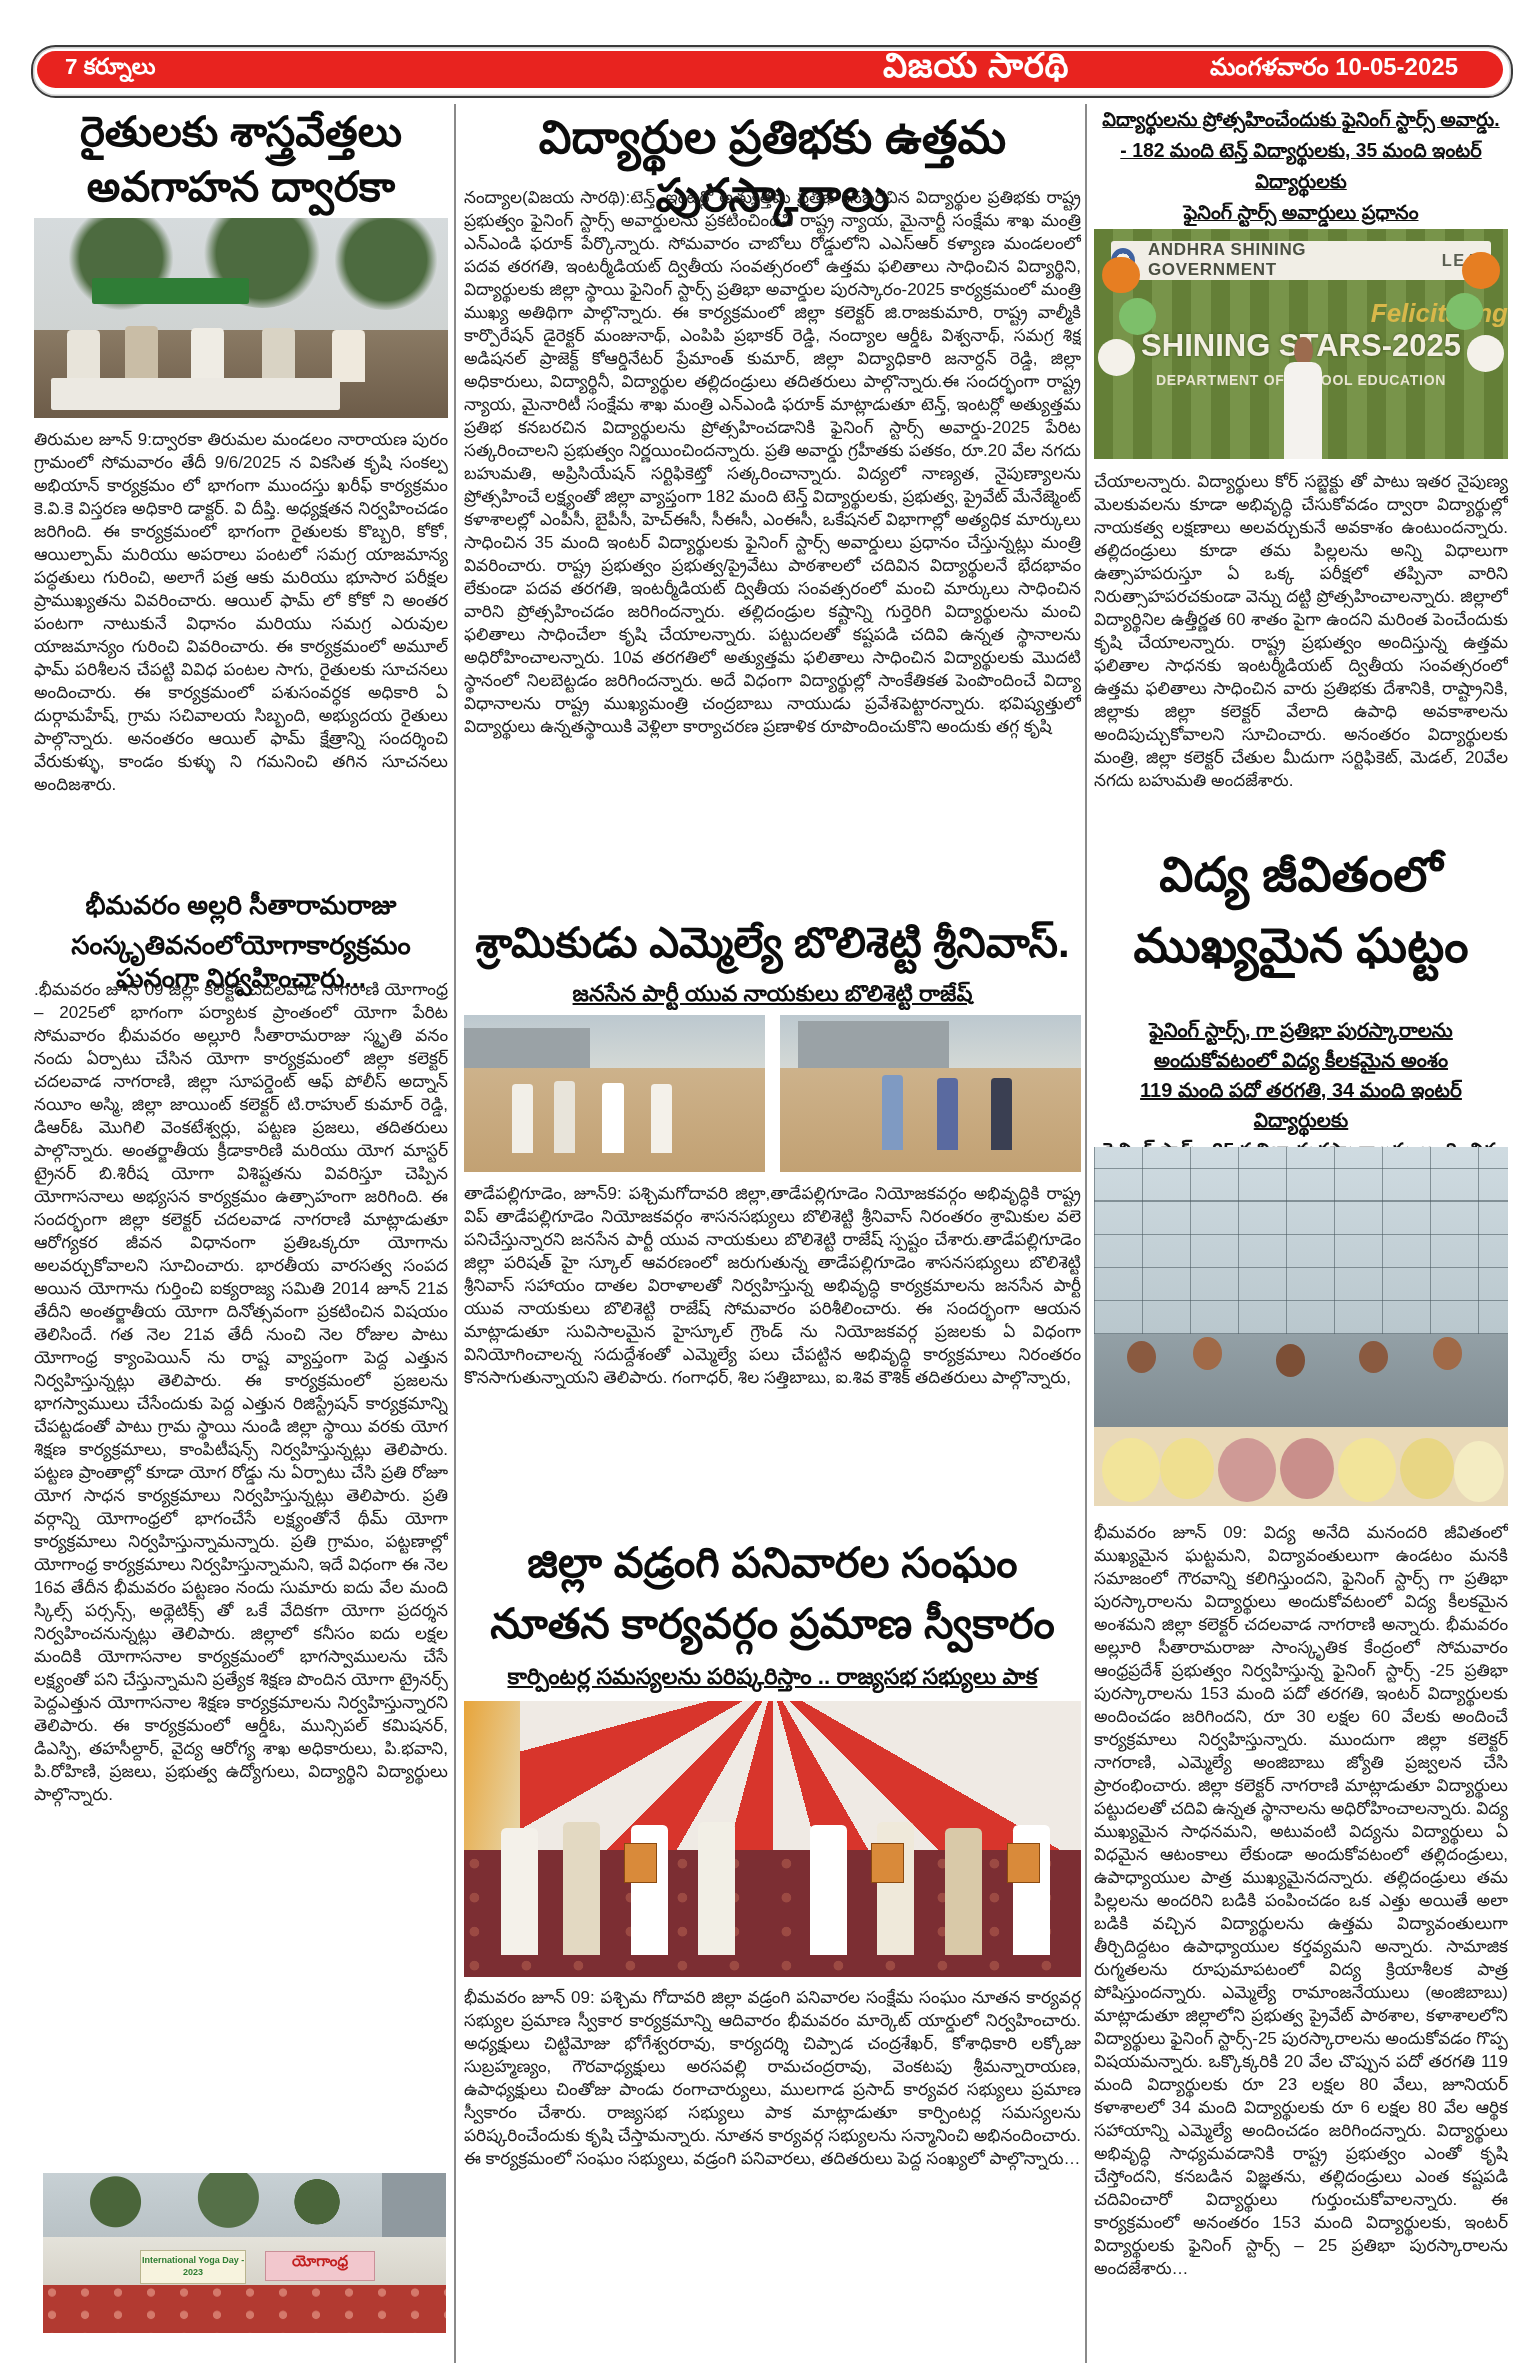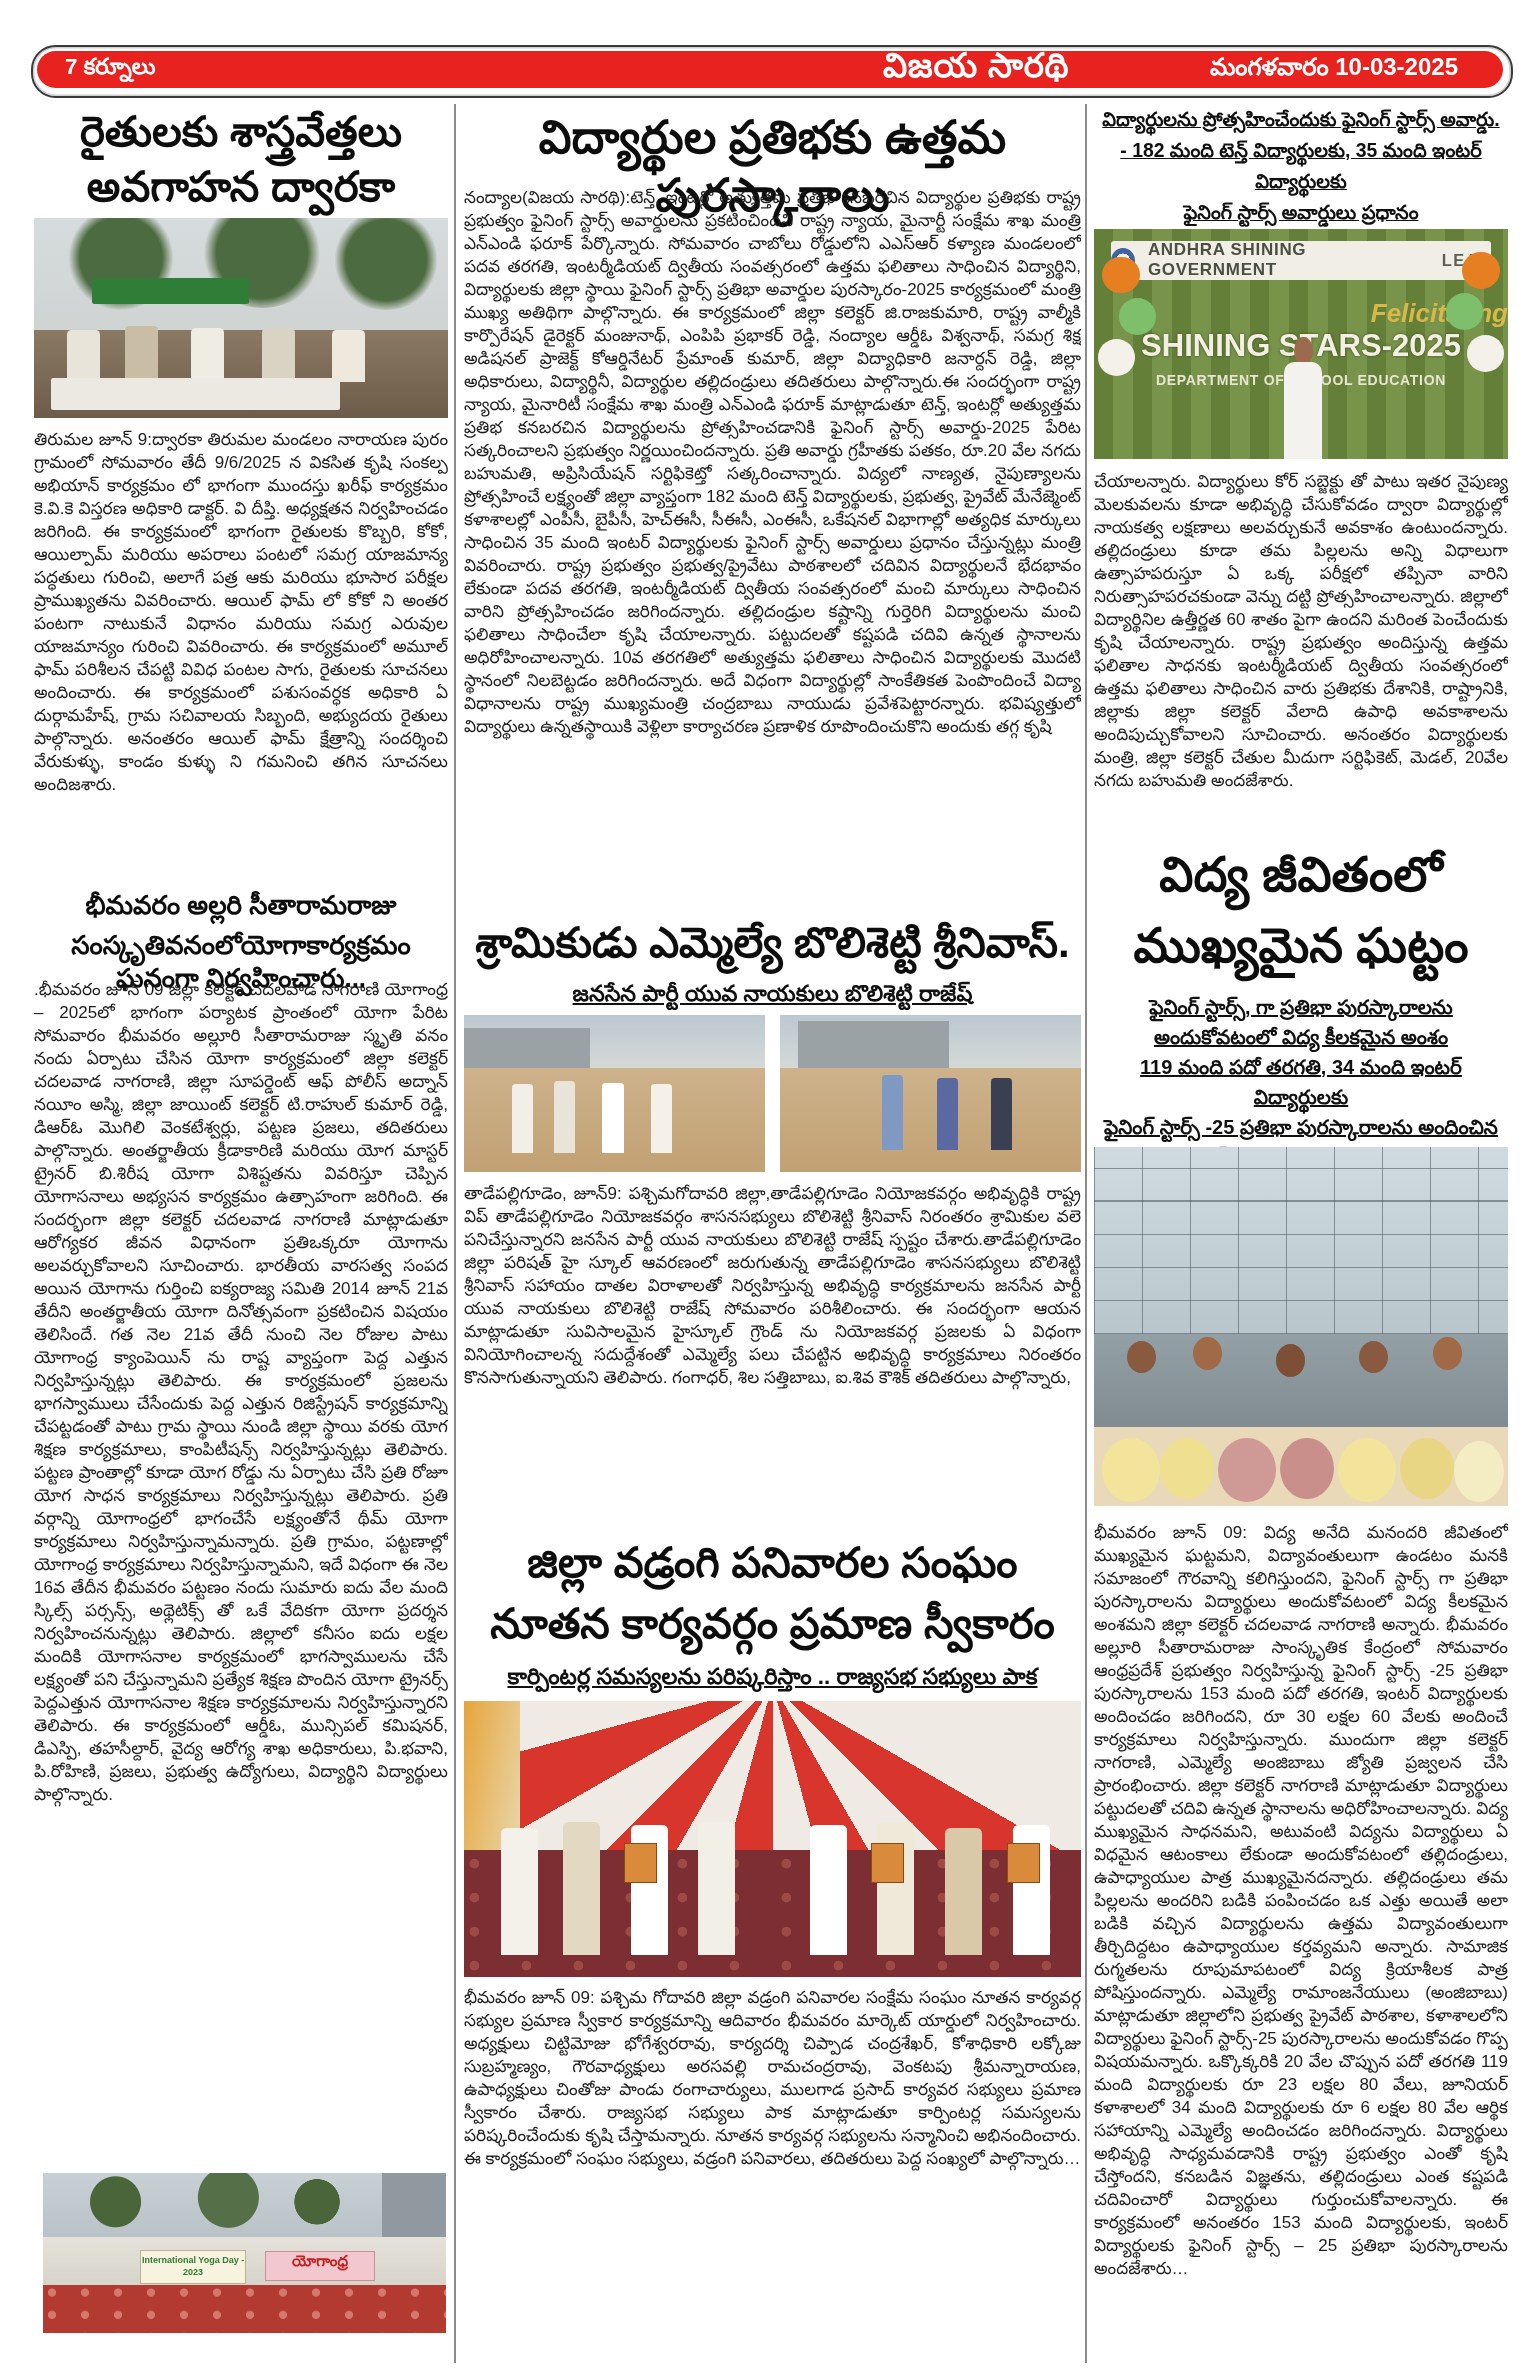--- a/index.html
+++ b/index.html
@@ -78,21 +78,21 @@
 </style>
 </head>
 <body>
 
 <div id="page">
 
   <div class="abs masthead-outer"></div>
   <div class="abs masthead-bar">
     <span class="mh-left">7 కర్నూలు</span>
     <span class="mh-title">విజయ సారథి</span>
-    <span class="mh-date">మంగళవారం  10-03-2025</span>
+    <span class="mh-date">మంగళవారం  10-05-2025</span>
   </div>
 
   <div class="abs rule-v" style="left:454px;top:104px;height:2259px;"></div>
   <div class="abs rule-v" style="left:1085px;top:104px;height:2259px;"></div>
 
   <div class="abs head-xl" style="left:34px;top:106px;width:414px;font-size:42px;">రైతులకు శాస్త్రవేత్తలు</div>
   <div class="abs head-xl" style="left:34px;top:161px;width:414px;font-size:42px;">అవగాహన ద్వారకా</div>
 
   <div class="abs photo" style="left:34px;top:218px;width:414px;height:200px;">
     <div class="abs l1-sky"></div>
@@ -202,21 +202,21 @@
     <div class="abs r1-speaker-head"></div>
     <div class="abs r1-speaker-body"></div>
   </div>
 
   <div class="abs body-text" style="left:1094px;top:470px;width:414px;height:353px;">చేయాలన్నారు. విద్యార్థులు కోర్ సబ్జెక్టు తో పాటు ఇతర నైపుణ్య మెలకువలను కూడా అభివృద్ధి చేసుకోవడం ద్వారా విద్యార్థుల్లో నాయకత్వ లక్షణాలు అలవర్చుకునే అవకాశం ఉంటుందన్నారు. తల్లిదండ్రులు కూడా తమ పిల్లలను అన్ని విధాలుగా ఉత్సాహపరుస్తూ ఏ ఒక్క పరీక్షలో తప్పినా వారిని నిరుత్సాహపరచకుండా వెన్ను దట్టి ప్రోత్సహించాలన్నారు. జిల్లాలో విద్యార్థినిల ఉత్తీర్ణత 60 శాతం పైగా ఉందని మరింత పెంచేందుకు కృషి చేయాలన్నారు. రాష్ట్ర ప్రభుత్వం అందిస్తున్న ఉత్తమ ఫలితాల సాధనకు ఇంటర్మీడియట్ ద్వితీయ సంవత్సరంలో ఉత్తమ ఫలితాలు సాధించిన వారు ప్రతిభకు దేశానికి, రాష్ట్రానికి, జిల్లాకు జిల్లా కలెక్టర్ వేలాది ఉపాధి అవకాశాలను అందిపుచ్చుకోవాలని సూచించారు. అనంతరం విద్యార్థులకు మంత్రి, జిల్లా కలెక్టర్ చేతుల మీదుగా సర్టిఫికెట్, మెడల్, 20వేల నగదు బహుమతి అందజేశారు.</div>
 
   <div class="abs head-xl" style="left:1094px;top:845px;width:414px;font-size:48px;">విద్య జీవితంలో</div>
   <div class="abs head-xl" style="left:1094px;top:916px;width:414px;font-size:48px;">ముఖ్యమైన ఘట్టం</div>
 
   <div class="abs" style="left:1094px;top:992px;width:414px;">
-    <span class="intro-line" style="font-size:20px;line-height:30px;">ఫైనింగ్ స్టార్స్, గా ప్రతిభా పురస్కారాలను</span>
+    <span class="intro-line" style="font-size:20px;line-height:30px;margin-top:23px;">ఫైనింగ్ స్టార్స్, గా ప్రతిభా పురస్కారాలను</span>
     <span class="intro-line" style="font-size:20px;line-height:30px;">అందుకోవటంలో విద్య కీలకమైన అంశం</span>
     <span class="intro-line" style="font-size:20px;line-height:30px;">119 మంది పదో తరగతి, 34 మంది ఇంటర్ విద్యార్థులకు</span>
     <span class="intro-line" style="font-size:20px;line-height:30px;">ఫైనింగ్ స్టార్స్ -25 ప్రతిభా పురస్కారాలను అందించిన</span>
     <span class="intro-line" style="font-size:20px;line-height:30px;">జిల్లా కలెక్టర్ నాగరాణి, ఎమ్మెల్యే అంజిబాబు</span>
   </div>
 
   <div class="abs photo" style="left:1094px;top:1147px;width:414px;height:359px;">
     <div class="abs r2-ceiling"></div>
     <div class="abs r2-people"></div>
     <div class="abs r2-head" style="left:8%;top:54%;width:7%;height:9%;background:#8a5a40;"></div>

